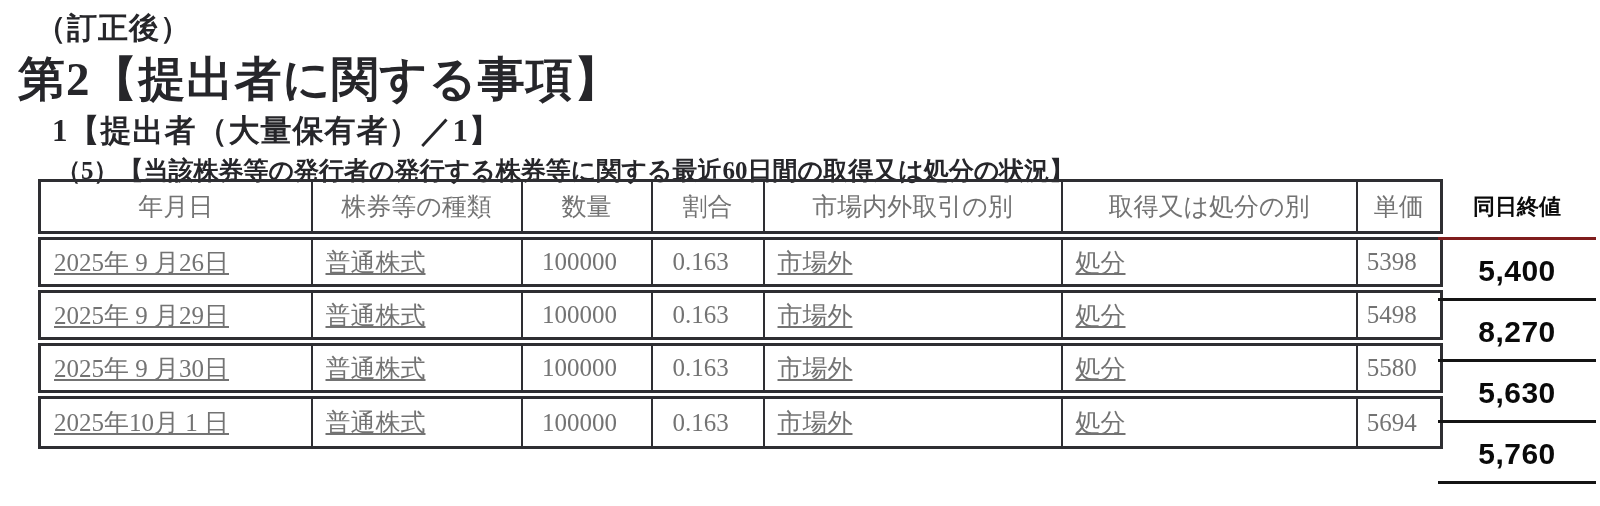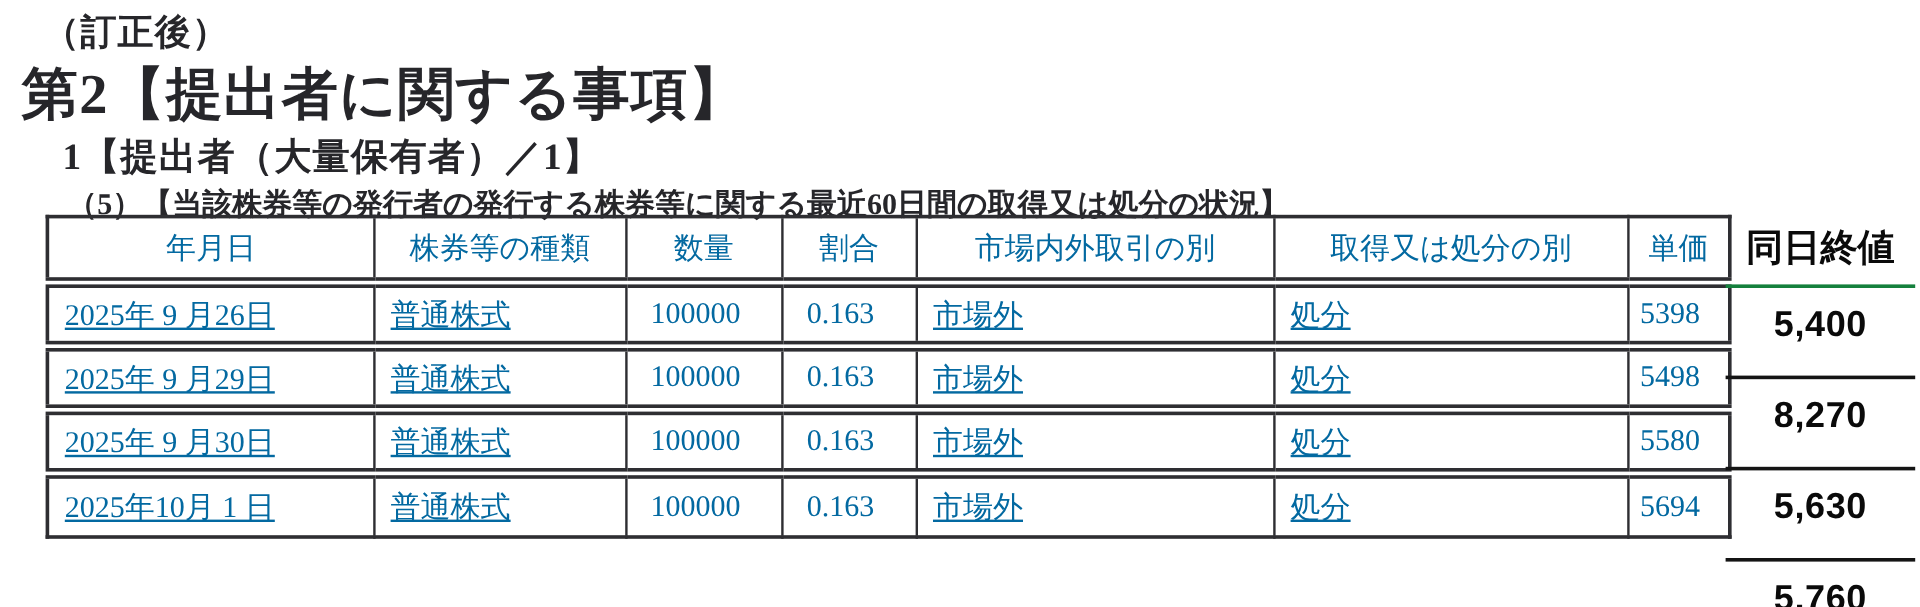--- a/index.html
+++ b/index.html
@@ -39,21 +39,21 @@
   }
 
   
   table.disposal-table {
     position: absolute;
     top: 179px; left: 38px;
     width: 1402px;
     border-collapse: collapse;
     table-layout: fixed;
     font-size: 25px;
-    color: #0369a1;
+    color: #737373;
   }
   table.disposal-table { border: 3px solid #2e2e32; }
   .disposal-table th, .disposal-table td {
     border-left: 2px solid #2e2e32;
     border-right: 2px solid #2e2e32;
     font-weight: 400;
     white-space: nowrap;
     overflow: hidden;
   }
   .disposal-table thead th {
@@ -74,26 +74,26 @@
     position: absolute;
     left: 1438px; top: 179px;
     width: 158px;
     font-family: "Liberation Sans", "DejaVu Sans", sans-serif;
     font-weight: 700;
     color: #0a0a0a;
     text-align: center;
   }
   .ann-header {
     height: 61px; line-height: 56px;
-    font-size: 31px;
-    border-bottom: 3px solid #15803d;
+    font-size: 22px;
+    border-bottom: 3px solid #7f1d1d;
     white-space: nowrap;
   }
   .ann-cell {
-    height: 76px; line-height: 61px;
+    height: 61px; line-height: 61px;
     font-size: 30px;
     letter-spacing: 0.5px;
     border-bottom: 3px solid #141414;
   }
 </style>
 </head>
 <body>
 
 <div class="page">
 

